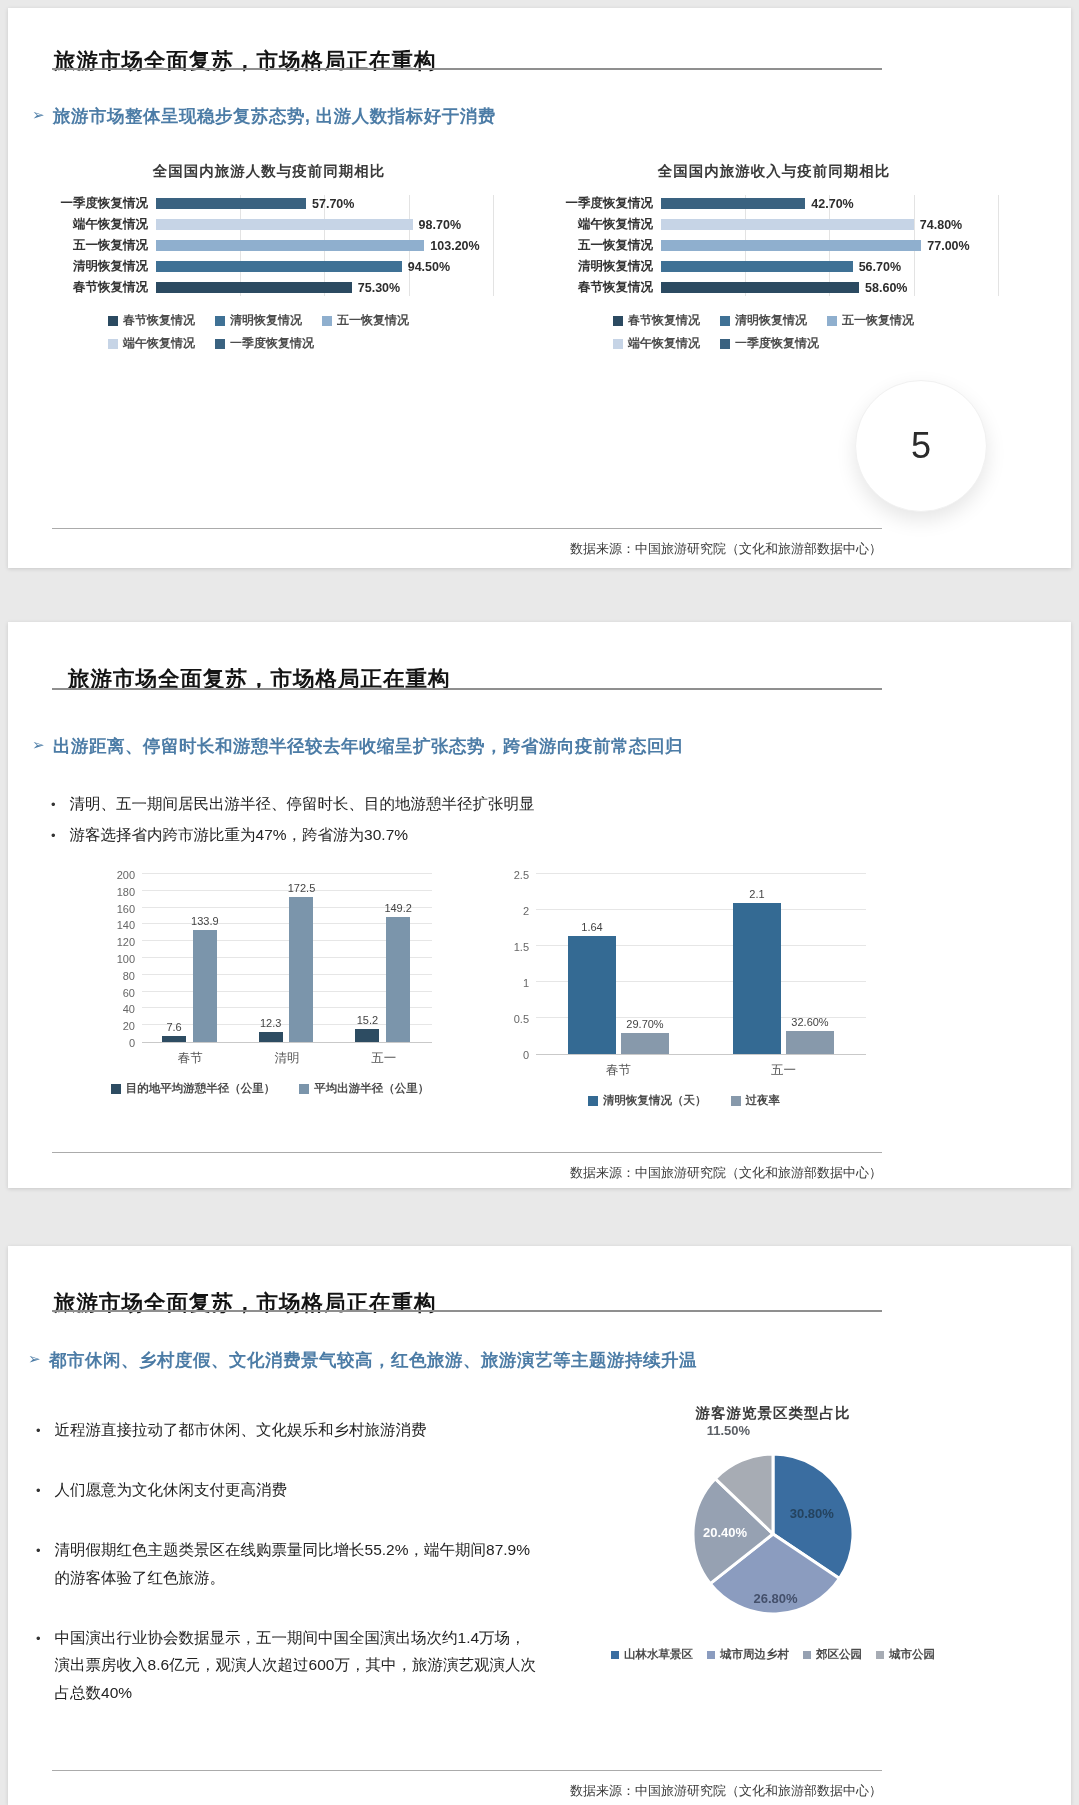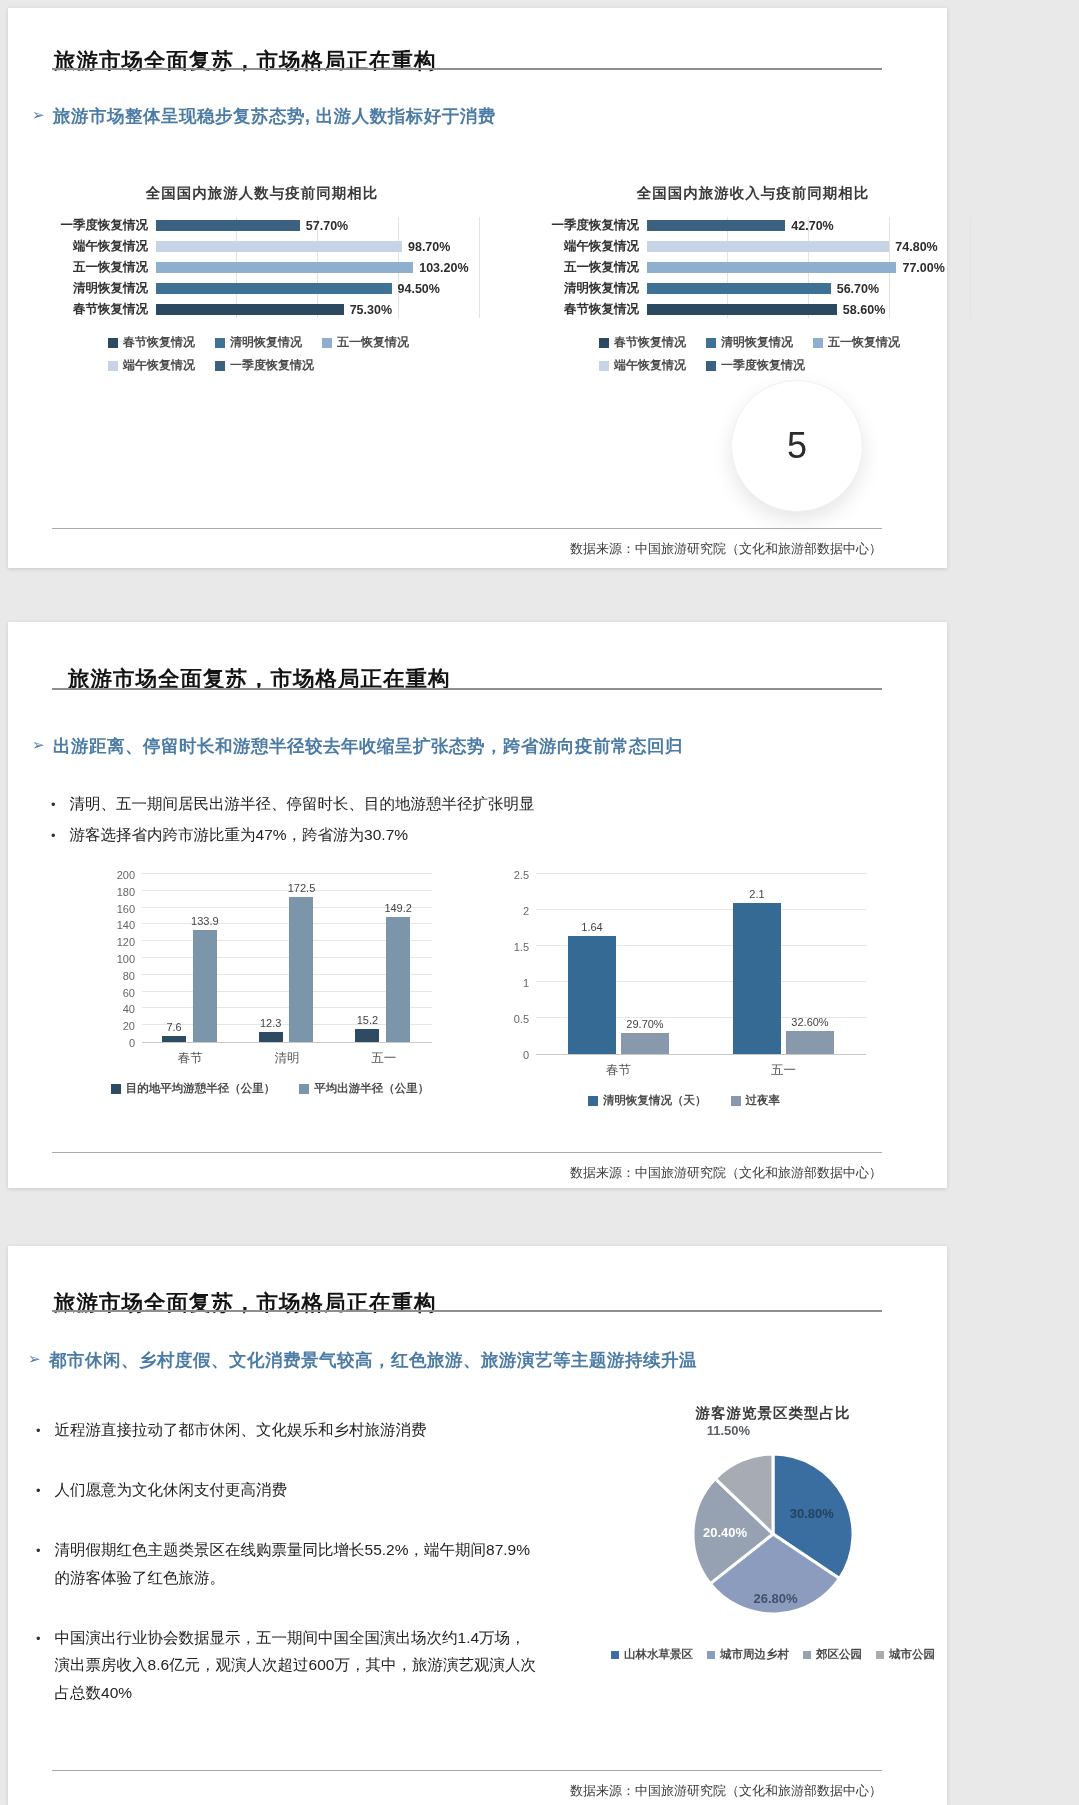--- a/index.html
+++ b/index.html
@@ -1,18 +1,18 @@
 <!DOCTYPE html>
 <html><head>
 <meta charset="utf-8">
 <style>
   html,body{margin:0;padding:0;}
   body{font-family:"Liberation Sans","DejaVu Sans",sans-serif;background:#e9e9e9;}
   #page{position:relative;width:1079px;height:1805px;background:#e9e9e9;overflow:hidden;}
-  .slide{position:absolute;left:8px;width:939px;background:#ffffff;box-shadow:0 1px 4px rgba(0,0,0,.14);}
+  .slide{position:absolute;left:8px;width:1063px;background:#ffffff;box-shadow:0 1px 4px rgba(0,0,0,.14);}
   #slide1{top:8px;height:560px;}
   #slide2{top:622px;height:566px;}
   #slide3{top:1246px;height:559px;}
 
   .slide-title{position:absolute;font-size:21.5px;font-weight:700;color:#141414;letter-spacing:1px;white-space:nowrap;}
   .title-line{position:absolute;height:2px;background:#8f8f8f;}
   .subtitle-row{position:absolute;display:flex;align-items:flex-start;gap:8px;font-size:17.5px;font-weight:700;color:#4c7ca6;letter-spacing:.5px;}
   .arrow{font-size:15px;margin-top:2px;color:#4c7ca6;}
 
   .slide-footer{position:absolute;border-top:1px solid #ababab;padding-top:11px;text-align:right;font-size:13px;color:#3a3a3a;}
@@ -25,21 +25,21 @@
   .bullet{display:flex;gap:14px;font-size:15.5px;color:#232323;line-height:1.85;}
   .bullet .dot{flex:0 0 auto;font-size:13px;margin-top:3px;color:#333;}
 
   
   .legend{display:flex;flex-wrap:wrap;column-gap:20px;row-gap:6px;align-items:center;}
   .leg-item{display:inline-flex;align-items:center;gap:5px;white-space:nowrap;}
   .leg-sq{width:10px;height:10px;flex:0 0 auto;}
   .leg-label{font-size:12px;color:#4c4c4c;font-weight:600;}
 
   
-  .charts-row{position:absolute;left:36px;right:36px;top:176px;display:flex;gap:55px;}
+  .charts-row{position:absolute;left:36px;right:36px;top:154px;display:flex;gap:55px;}
   .hchart{width:450px;}
   .hchart-title{text-align:center;font-size:14.5px;font-weight:700;color:#3a3a3a;margin-bottom:12px;letter-spacing:1px;}
   .hrows{position:relative;}
   .vgrid{position:absolute;top:2px;bottom:2px;width:1px;background:#e3e3e3;}
   .hrow{position:relative;display:flex;align-items:center;height:21px;z-index:1;}
   .hlabel{width:112px;text-align:right;padding-right:8px;font-size:12.5px;font-weight:600;color:#333;flex:0 0 auto;white-space:nowrap;box-sizing:border-box;}
   .htrack{flex:1;display:flex;align-items:center;}
   .hfill{height:11px;}
   .hval{margin-left:6px;font-size:12.5px;font-weight:700;color:#2d2d2d;white-space:nowrap;}
   .hchart .legend{margin-top:14px;margin-left:64px;width:372px;}

